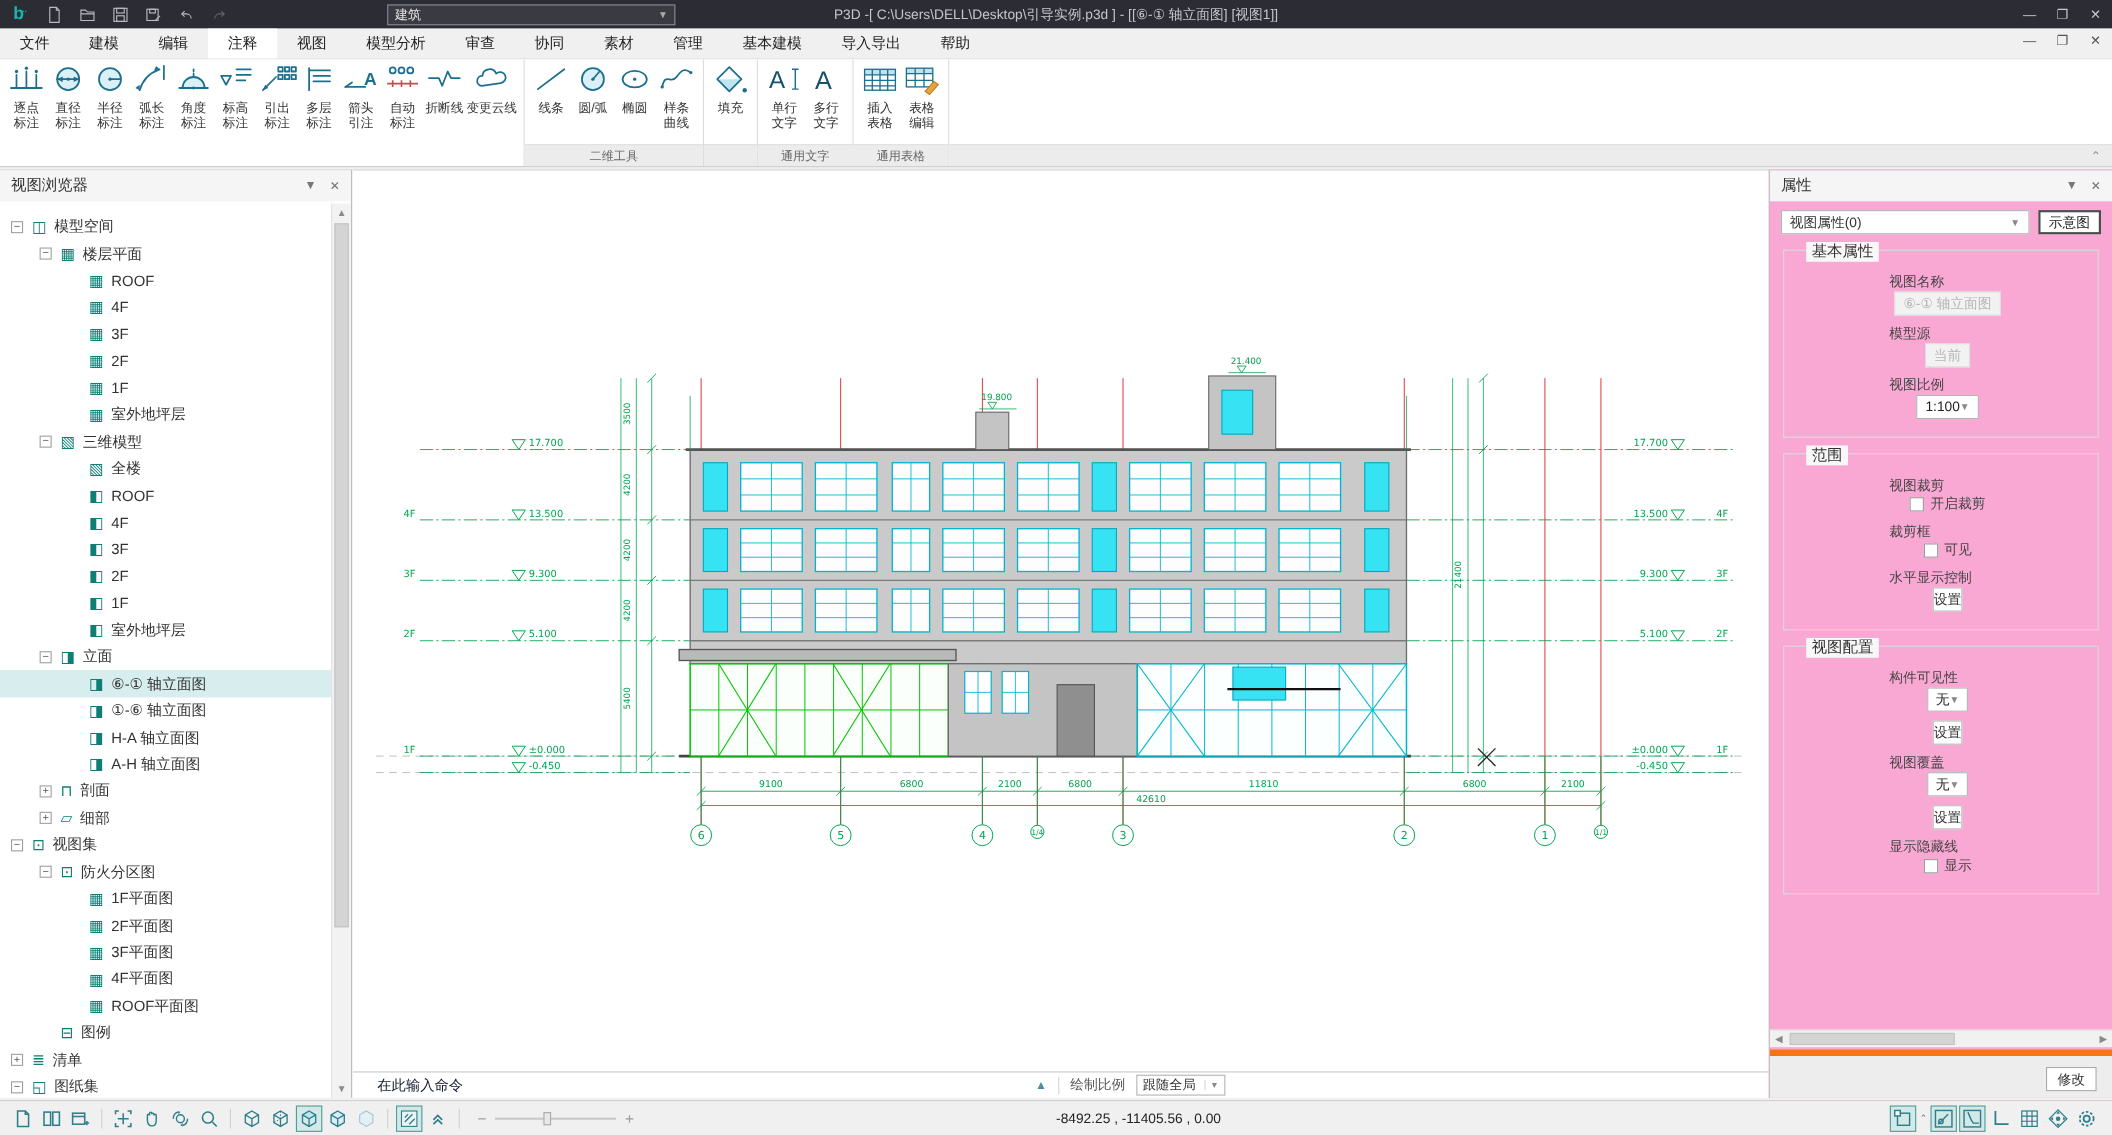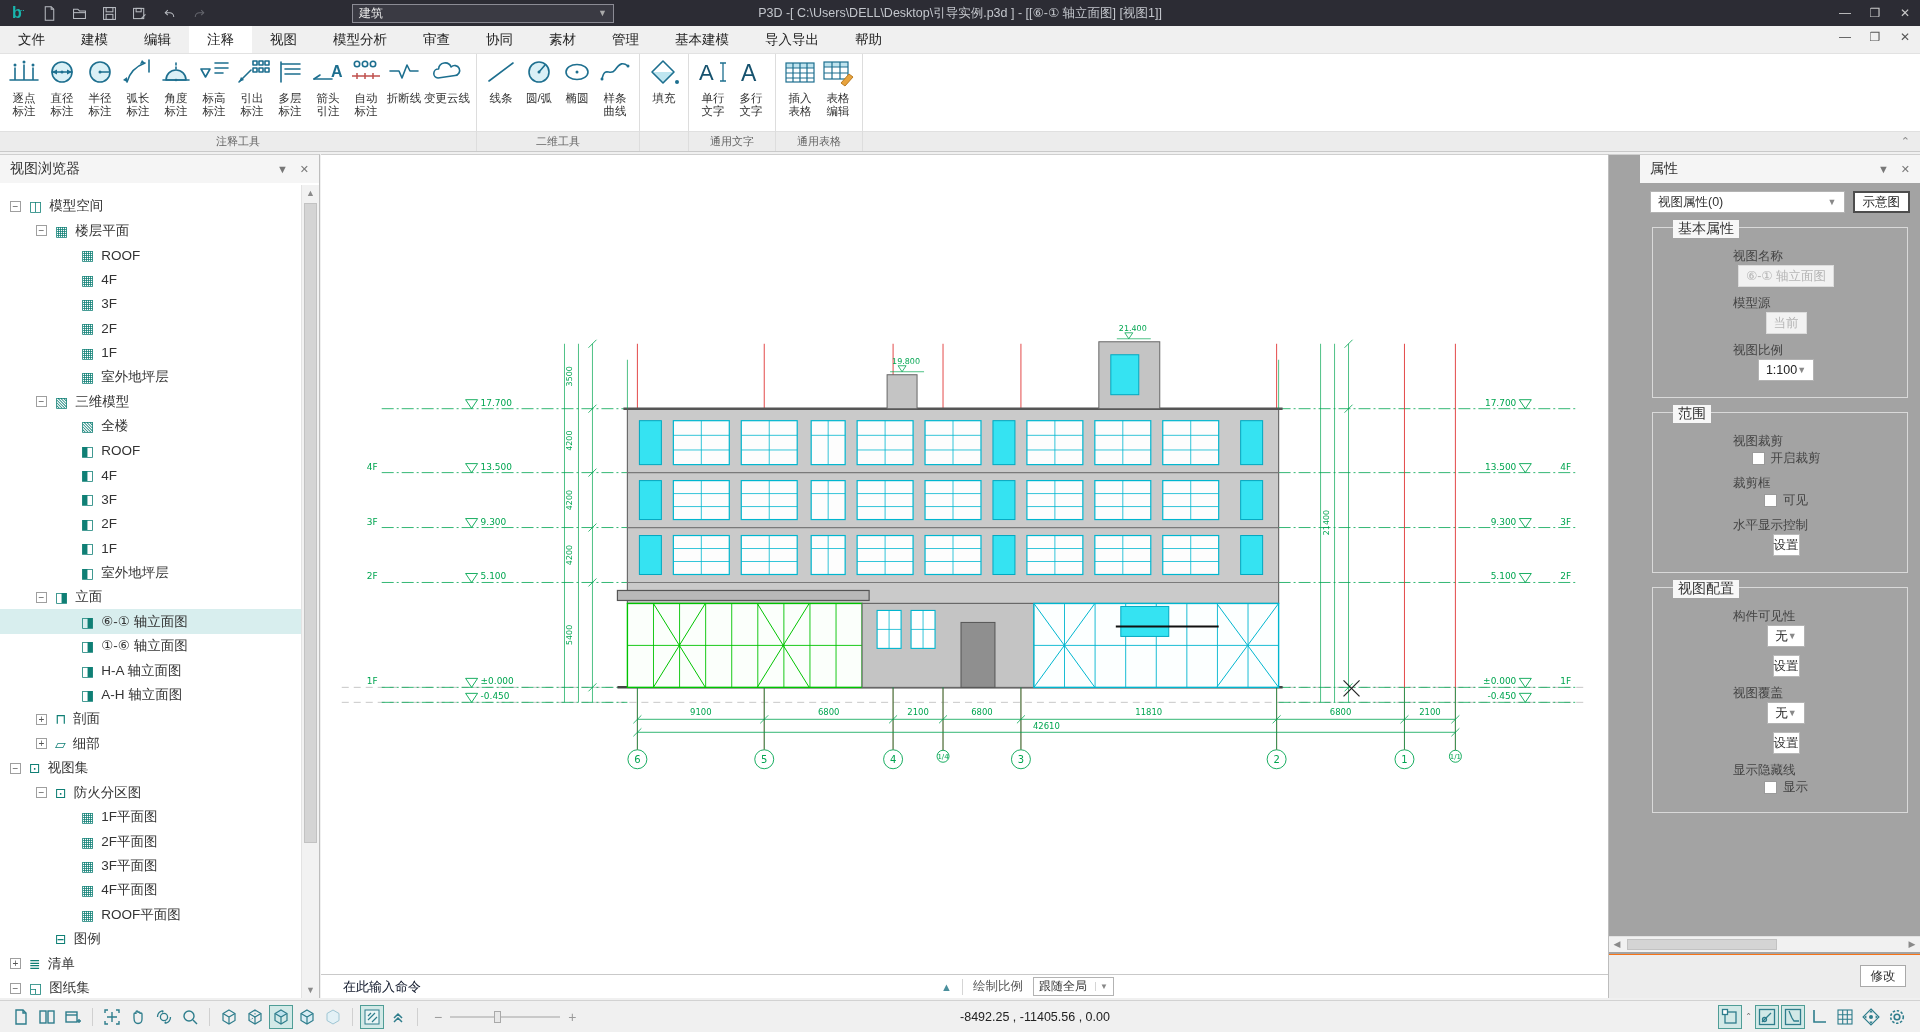--- a/index.html
+++ b/index.html
@@ -44,40 +44,40 @@
   .trow {height:24.45px; display:flex; align-items:center; font-size:13.5px; color:#333;}
   .trow.sel {background:#d8eeee;}
   .texp {width:11px; height:11px; border:1px solid #9f9f9f; background:#fff; color:#555; font-size:10px; line-height:9px; text-align:center; margin-right:8px; flex:none;}
   .ticon {color:#0f7f75; font-size:14px; margin-right:7px; flex:none;}
   .tlabel {white-space:nowrap;}
   .vscroll {position:absolute; right:0; top:30px; bottom:0; width:18px; background:#f2f2f2; border-left:1px solid #e3e3e3;}
   .vscroll .up,.vscroll .dn {position:absolute; left:0; width:17px; height:16px; color:#8a8a8a; font-size:9px; text-align:center; line-height:16px;}
   .vscroll .up {top:0;} .vscroll .dn {bottom:0;}
   .vscroll .thumb {position:absolute; left:2px; width:13px; background:#d4d4d4; border:1px solid #c2c2c2;}
 
-  #rightpanel {position:absolute; left:1608px; top:154px; width:312px; height:844px; background:#a3a3a3; border-left:1px solid #bdbdbd; border-top:1px solid #cfcfcf;padding-left:31px;}
+  #rightpanel {position:absolute; left:1608px; top:154px; width:312px; height:844px; background:#f9a8d4; border-left:1px solid #bdbdbd; border-top:1px solid #cfcfcf;}
   #prop-selrow {display:flex; align-items:center; margin:8px 10px 4px;}
   .pdrop {flex:1; height:22px; background:#fff; border:1px solid #b3b3b3; font-size:12.5px; color:#333; display:flex; align-items:center; padding:0 7px;}
   .pdrop .arrow {margin-left:auto; color:#888; font-size:9px;}
   #schematic-btn {margin-left:8px; height:22px; padding:0 8px; background:#fff; border:2px solid #4d4d4d; font-size:12.5px; color:#222; display:flex; align-items:center;}
   .pgroup {margin:14px 12px 0; border:1px solid #d9d9d9; position:relative; padding:12px 10px 8px;}
   .ptitle {position:absolute; top:-8px; left:20px; background:#f7f7f7; padding:0 5px; font-size:14px; color:#333;}
   .prow {display:flex; align-items:center; margin:8px 0 8px 12px;flex-direction:column;}
   .plabel {width:106px; font-size:12.5px; color:#444; flex:none;}
   .pctrl {flex:1; display:flex; align-items:center;}
   .pinput {width:100%; height:22px; background:#f2f2f2; border:1px solid #dcdcdc; color:#b5b5b5; font-size:12.5px; display:flex; align-items:center; padding:0 7px;}
   .pinput.center {justify-content:center;}
   .pcheck {width:13px; height:13px; border:1px solid #9a9a9a; background:#fff; margin-right:6px; flex:none;}
   .pchecklbl {font-size:12.5px; color:#444;}
   .pbtn {width:100%; height:22px; background:#fff; border:1px solid #b9b9b9; font-size:12.5px; color:#333; display:flex; align-items:center; justify-content:center;}
   .hscroll {position:absolute; left:0; bottom:46px; width:100%; height:16px; background:#f1f1f1; border-top:1px solid #e2e2e2;}
   .hscroll .lt,.hscroll .rt {position:absolute; top:0; width:16px; height:15px; color:#8a8a8a; font-size:9px; text-align:center; line-height:15px;}
   .hscroll .lt {left:0;} .hscroll .rt {right:0;}
   .hscroll .thumb {position:absolute; left:18px; top:2px; width:150px; height:11px; background:#d4d4d4; border:1px solid #c2c2c2;}
-  #prop-bottom {position:absolute; left:0; bottom:0; width:100%; height:44px; background:#ededed; border-top:1px solid #f97316;}
+  #prop-bottom {position:absolute; left:0; bottom:0; width:100%; height:44px; background:#ededed; border-top:6px solid #f97316;}
   #modify-btn {position:absolute; right:14px; top:10px; width:46px; height:22px; background:#fff; border:1px solid #a9a9a9; font-size:12.5px; color:#333; display:flex; align-items:center; justify-content:center;}
 
   
   #canvas {position:absolute; left:321px; top:154px; width:1287px; height:820px; background:#ffffff; border-top:1px solid #cfcfcf;}
   #elev {position:absolute; left:0; top:0; width:100%; height:100%; font-family:"DejaVu Sans",sans-serif;}
 
   
   #cmdbar {position:absolute; left:321px; top:974px; width:1287px; height:24px; background:#fff; border-top:1px solid #c9c9c9; display:flex; align-items:center;}
   #cmd-placeholder {margin-left:22px; font-size:13px; color:#0f172a;}
   #cmd-right {position:absolute; left:620px; display:flex; align-items:center; gap:10px;}
@@ -312,21 +312,20 @@
           </div>
           <div class="rtool">
             <span><svg viewBox="0 0 36 30" width="36" height="30">
                 <g fill="none" stroke="#1d6f8f" stroke-width="1.6" stroke-linecap="round" stroke-linejoin="round">
                   <path d="M9 21a4.5 4.5 0 0 1 .6-9 6.5 6.5 0 0 1 12.5-2 5 5 0 1 1 4 8.5z"></path>
                 </g>
               </svg></span>
             <div class="tl">变更云线</div>
           </div>
         </div>
-        <div class="rlabel">注释工具</div>
       </div>
       <div class="rgroup">
         <div class="rtools">
           <div class="rtool">
             <span><svg viewBox="0 0 36 30" width="36" height="30">
                 <g fill="none" stroke="#1d6f8f" stroke-width="1.6" stroke-linecap="round" stroke-linejoin="round">
                   <path d="M6 24L30 6"></path>
                 </g>
               </svg></span>
             <div class="tl">线条</div>

